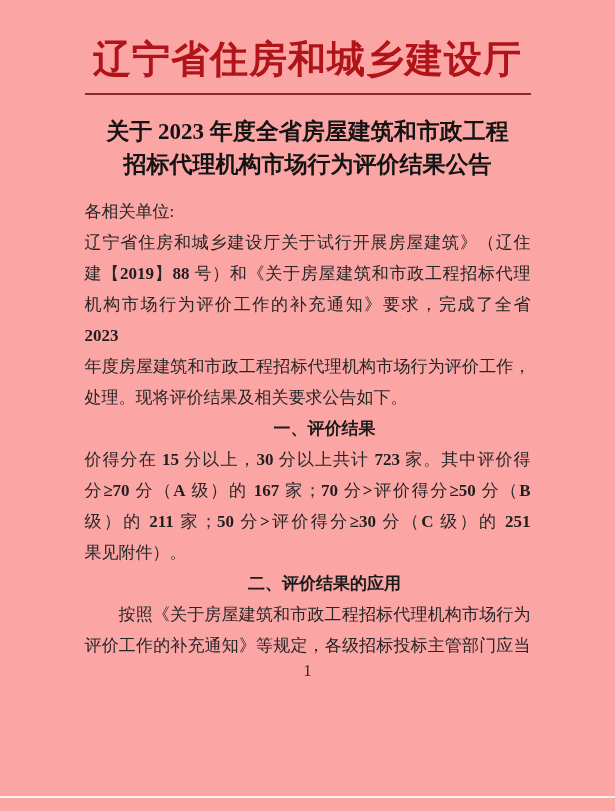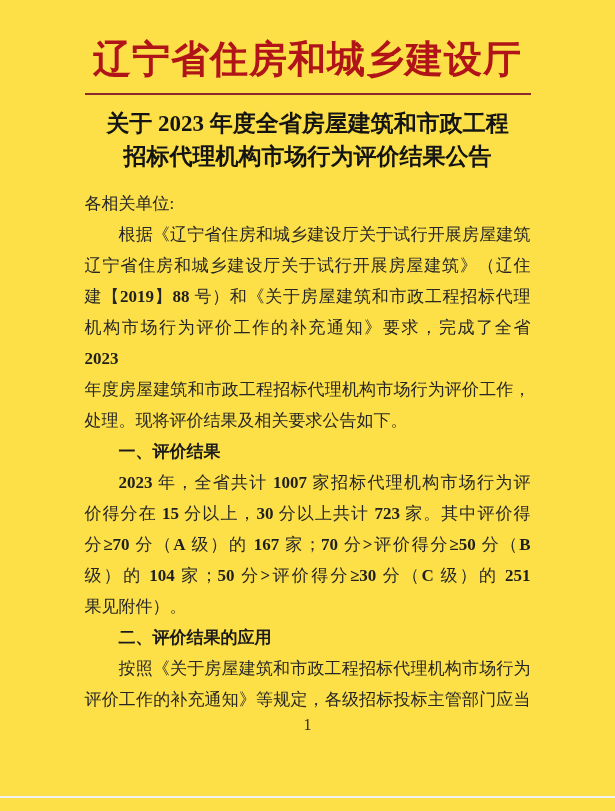--- a/index.html
+++ b/index.html
@@ -1,42 +1,42 @@
 <!DOCTYPE html>
 <html lang="zh"><head>
 <meta charset="utf-8">
 <style>
   html,body { margin:0; padding:0; }
   body { background:#ffffff; }
   .page {
     position:relative;
     width:615px; height:811px;
     margin:0 auto;
-    background:#fde047;
+    background:#fca5a5;
     overflow:hidden;
     font-family:"Liberation Serif","DejaVu Serif",serif;
   }
   .masthead {
     padding-top:31px;
     text-align:center;
     font-size:38px;
     line-height:56px;
     font-weight:bold;
     color:#b01419;
     letter-spacing:1px;
     font-family:"Liberation Serif","DejaVu Serif",serif;
     white-space:nowrap;
   }
   .rule {
     width:446px; height:2px;
     margin:6px auto 0 auto;
     background:#8c272c;
   }
   .doc-title {
-    margin-top:12px;
+    margin-top:20px;
     text-align:center;
     font-size:23px;
     line-height:33px;
     font-weight:bold;
     color:#141414;
     white-space:nowrap;
   }
   .body-block {
     width:446px;
     margin:15px auto 0 auto;
@@ -49,20 +49,21 @@
     white-space:normal;
     text-align:justify;
     text-align-last:justify;
   }
   .t-line.ind { text-indent:2em; }
   .t-line.hd {
     text-indent:2em;
     font-weight:bold;
     color:#1b1b1b;
     font-family:"Liberation Sans","DejaVu Sans",sans-serif;
+    text-align:center;
   }
   .num {
     font-family:Liberation Serif, serif;
     font-weight:bold;
     color:#1f1f1f;
   }
   .page-num {
     margin-top:1px;
     text-align:center;
     font-size:16px;
@@ -85,31 +86,29 @@
 
   <div class="rule"></div>
 
   <div class="doc-title">
     <div>关于 2023 年度全省房屋建筑和市政工程</div>
     <div>招标代理机构市场行为评价结果公告</div>
   </div>
 
   <div class="body-block">
     <div class="t-line">各相关单位:</div>
-    <div class="t-line ind j">根据《辽宁省住房和城乡建设厅关于试行开展房屋建筑</div>
     <div class="t-line j">辽宁省住房和城乡建设厅关于试行开展房屋建筑》（辽住</div>
     <div class="t-line j">建【<span class="num">2019</span>】<span class="num">88</span> 号）和《关于房屋建筑和市政工程招标代理</div>
     <div class="t-line j">机构市场行为评价工作的补充通知》要求，完成了全省 <span class="num">2023</span></div>
     <div class="t-line j">年度房屋建筑和市政工程招标代理机构市场行为评价工作，</div>
     <div class="t-line">处理。现将评价结果及相关要求公告如下。</div>
     <div class="t-line hd">一、评价结果</div>
-    <div class="t-line ind j"><span class="num">2023</span> 年，全省共计 <span class="num">1007</span> 家招标代理机构市场行为评</div>
     <div class="t-line j">价得分在 <span class="num">15</span> 分以上，<span class="num">30</span> 分以上共计 <span class="num">723</span> 家。其中评价得</div>
     <div class="t-line j">分<span class="num">≥</span><span class="num">70</span> 分（<span class="num">A</span> 级）的 <span class="num">167</span> 家；<span class="num">70</span> 分<span class="num">&gt;</span>评价得分<span class="num">≥</span><span class="num">50</span> 分（<span class="num">B</span></div>
-    <div class="t-line j">级）的 <span class="num">104</span> 家；<span class="num">50</span> 分<span class="num">&gt;</span>评价得分<span class="num">≥</span><span class="num">30</span> 分（<span class="num">C</span> 级）的 <span class="num">251</span></div>
+    <div class="t-line j">级）的 <span class="num">211</span> 家；<span class="num">50</span> 分<span class="num">&gt;</span>评价得分<span class="num">≥</span><span class="num">30</span> 分（<span class="num">C</span> 级）的 <span class="num">251</span></div>
     <div class="t-line">果见附件）。</div>
     <div class="t-line hd">二、评价结果的应用</div>
     <div class="t-line ind j">按照《关于房屋建筑和市政工程招标代理机构市场行为</div>
     <div class="t-line j">评价工作的补充通知》等规定，各级招标投标主管部门应当</div>
   </div>
 
   <div class="page-num">1</div>
 
   <div class="scan-edge"></div>
 

